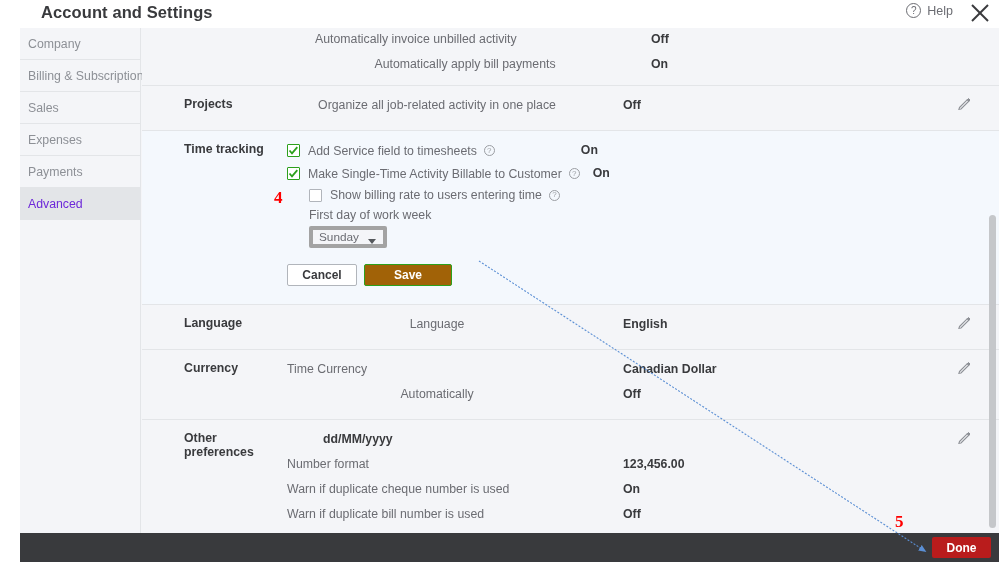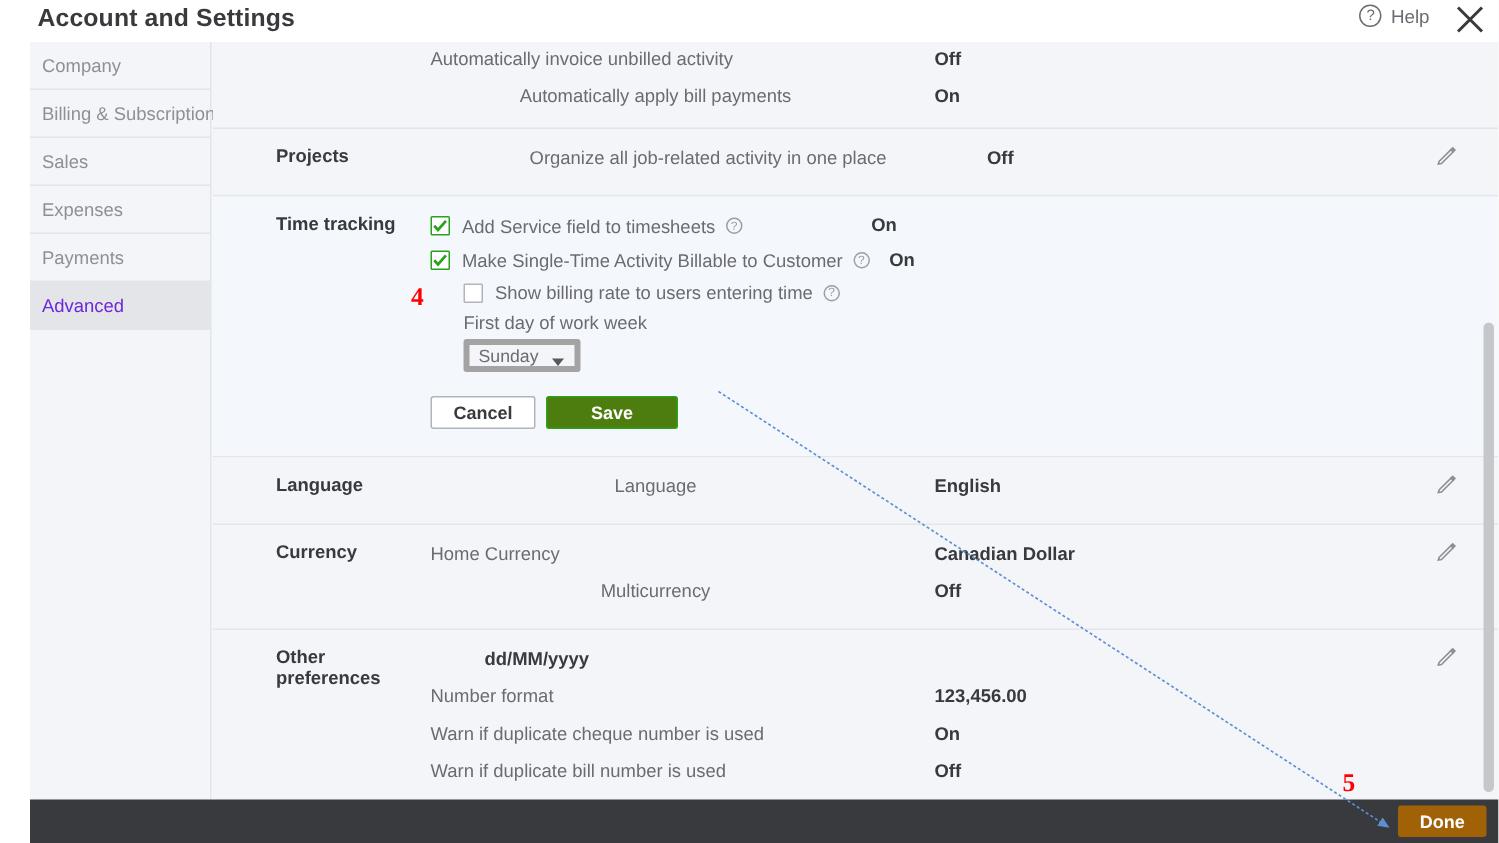--- a/index.html
+++ b/index.html
@@ -25,21 +25,21 @@
 
   
   .header {
     position: absolute;
     left: 0; top: 0;
     width: 979px; height: 28px;
     background: #ffffff;
   }
   .title {
     position: absolute;
-    left: 5px; top: 3px;
+    left: 21px; top: 3px;
     font-size: 16.5px;
     font-weight: bold;
     color: #393a3d;
     letter-spacing: .1px;
   }
   .help-wrap {
     position: absolute;
     right: 46px; top: 3px;
     display: flex; align-items: center; gap: 6px;
     cursor: pointer;
@@ -222,39 +222,39 @@
     border-radius: 2px;
     cursor: pointer;
   }
   .btn-cancel {
     background: #ffffff;
     border: 1px solid #b1b5bb;
     color: #393a3d;
     width: 70px;
   }
   .btn-save {
-    background: #4d7c0f;
+    background: #a16207;
     border: 1px solid #2ca01c;
     color: #ffffff;
     width: 88px;
     margin-left: 7px;
   }
 
   
   .bottom-bar {
     position: absolute;
     left: 0; top: 533px;
     width: 979px; height: 29px;
     background: #393a3d;
   }
   .done-btn {
     position: absolute;
     right: 8px; top: 4px;
     width: 59px; height: 21px;
-    background: #a16207;
+    background: #b91c1c;
     border-radius: 2px;
     display: flex; align-items: center; justify-content: center;
     color: #ffffff;
     font-size: 12px;
     font-weight: bold;
     cursor: pointer;
   }
 
   
   .scrollbar-track {
@@ -320,37 +320,37 @@
         <div class="side-item">Billing &amp; Subscription</div>
         <div class="side-item">Sales</div>
         <div class="side-item">Expenses</div>
         <div class="side-item">Payments</div>
         <div class="side-item active">Advanced</div>
       </div>
 
       <div class="main">
 
         <div class="section plain">
-          <div class="sec-inner" style="padding-top:3px;padding-bottom:9px;">
+          <div class="sec-inner" style="padding-top:3px;padding-bottom:9px;gap:28px;">
             <div class="sec-label"></div>
             <div class="sec-rows">
               <div class="row">
                 <div class="row-name">Automatically invoice unbilled activity</div>
                 <div class="row-value">Off</div>
               </div>
               <div class="row">
                 <div class="row-name">Automatically apply bill payments</div>
                 <div class="row-value">On</div>
               </div>
             </div>
           </div>
         </div>
 
         <div class="section plain">
-          <div class="sec-inner" style="padding-top:11px;padding-bottom:13px;gap:35px;">
+          <div class="sec-inner" style="padding-top:11px;padding-bottom:13px;">
             <div class="sec-label">Projects</div>
             <div class="sec-rows">
               <div class="row">
                 <div class="row-name">Organize all job-related activity in one place</div>
                 <div class="row-value">Off</div>
               </div>
             </div>
             <div class="pencil" style="top:10px;">
               <svg width="15" height="15" viewBox="0 0 15 15">
                 <path d="M2.5 11.5 L10.3 3.7 L11.8 5.2 L4 13 L1.9 13.3 Z" fill="none" stroke="#8d9096" stroke-width="1.1"></path>
@@ -425,25 +425,25 @@
               </svg>
             </div>
           </div>
         </div>
 
         <div class="section plain">
           <div class="sec-inner" style="padding-top:11px;padding-bottom:13px;">
             <div class="sec-label">Currency</div>
             <div class="sec-rows">
               <div class="row">
-                <div class="row-name">Home Currency</div>
+                <div class="row-name">Time Currency</div>
                 <div class="row-value">Canadian Dollar</div>
               </div>
               <div class="row">
-                <div class="row-name">Multicurrency</div>
+                <div class="row-name">Automatically</div>
                 <div class="row-value">Off</div>
               </div>
             </div>
             <div class="pencil" style="top:10px;">
               <svg width="15" height="15" viewBox="0 0 15 15">
                 <path d="M2.5 11.5 L10.3 3.7 L11.8 5.2 L4 13 L1.9 13.3 Z" fill="none" stroke="#8d9096" stroke-width="1.1"></path>
                 <path d="M10.3 3.7 L11.5 2.5 L13 4 L11.8 5.2 Z" fill="#8d9096" stroke="#8d9096" stroke-width="1"></path>
               </svg>
             </div>
           </div>

